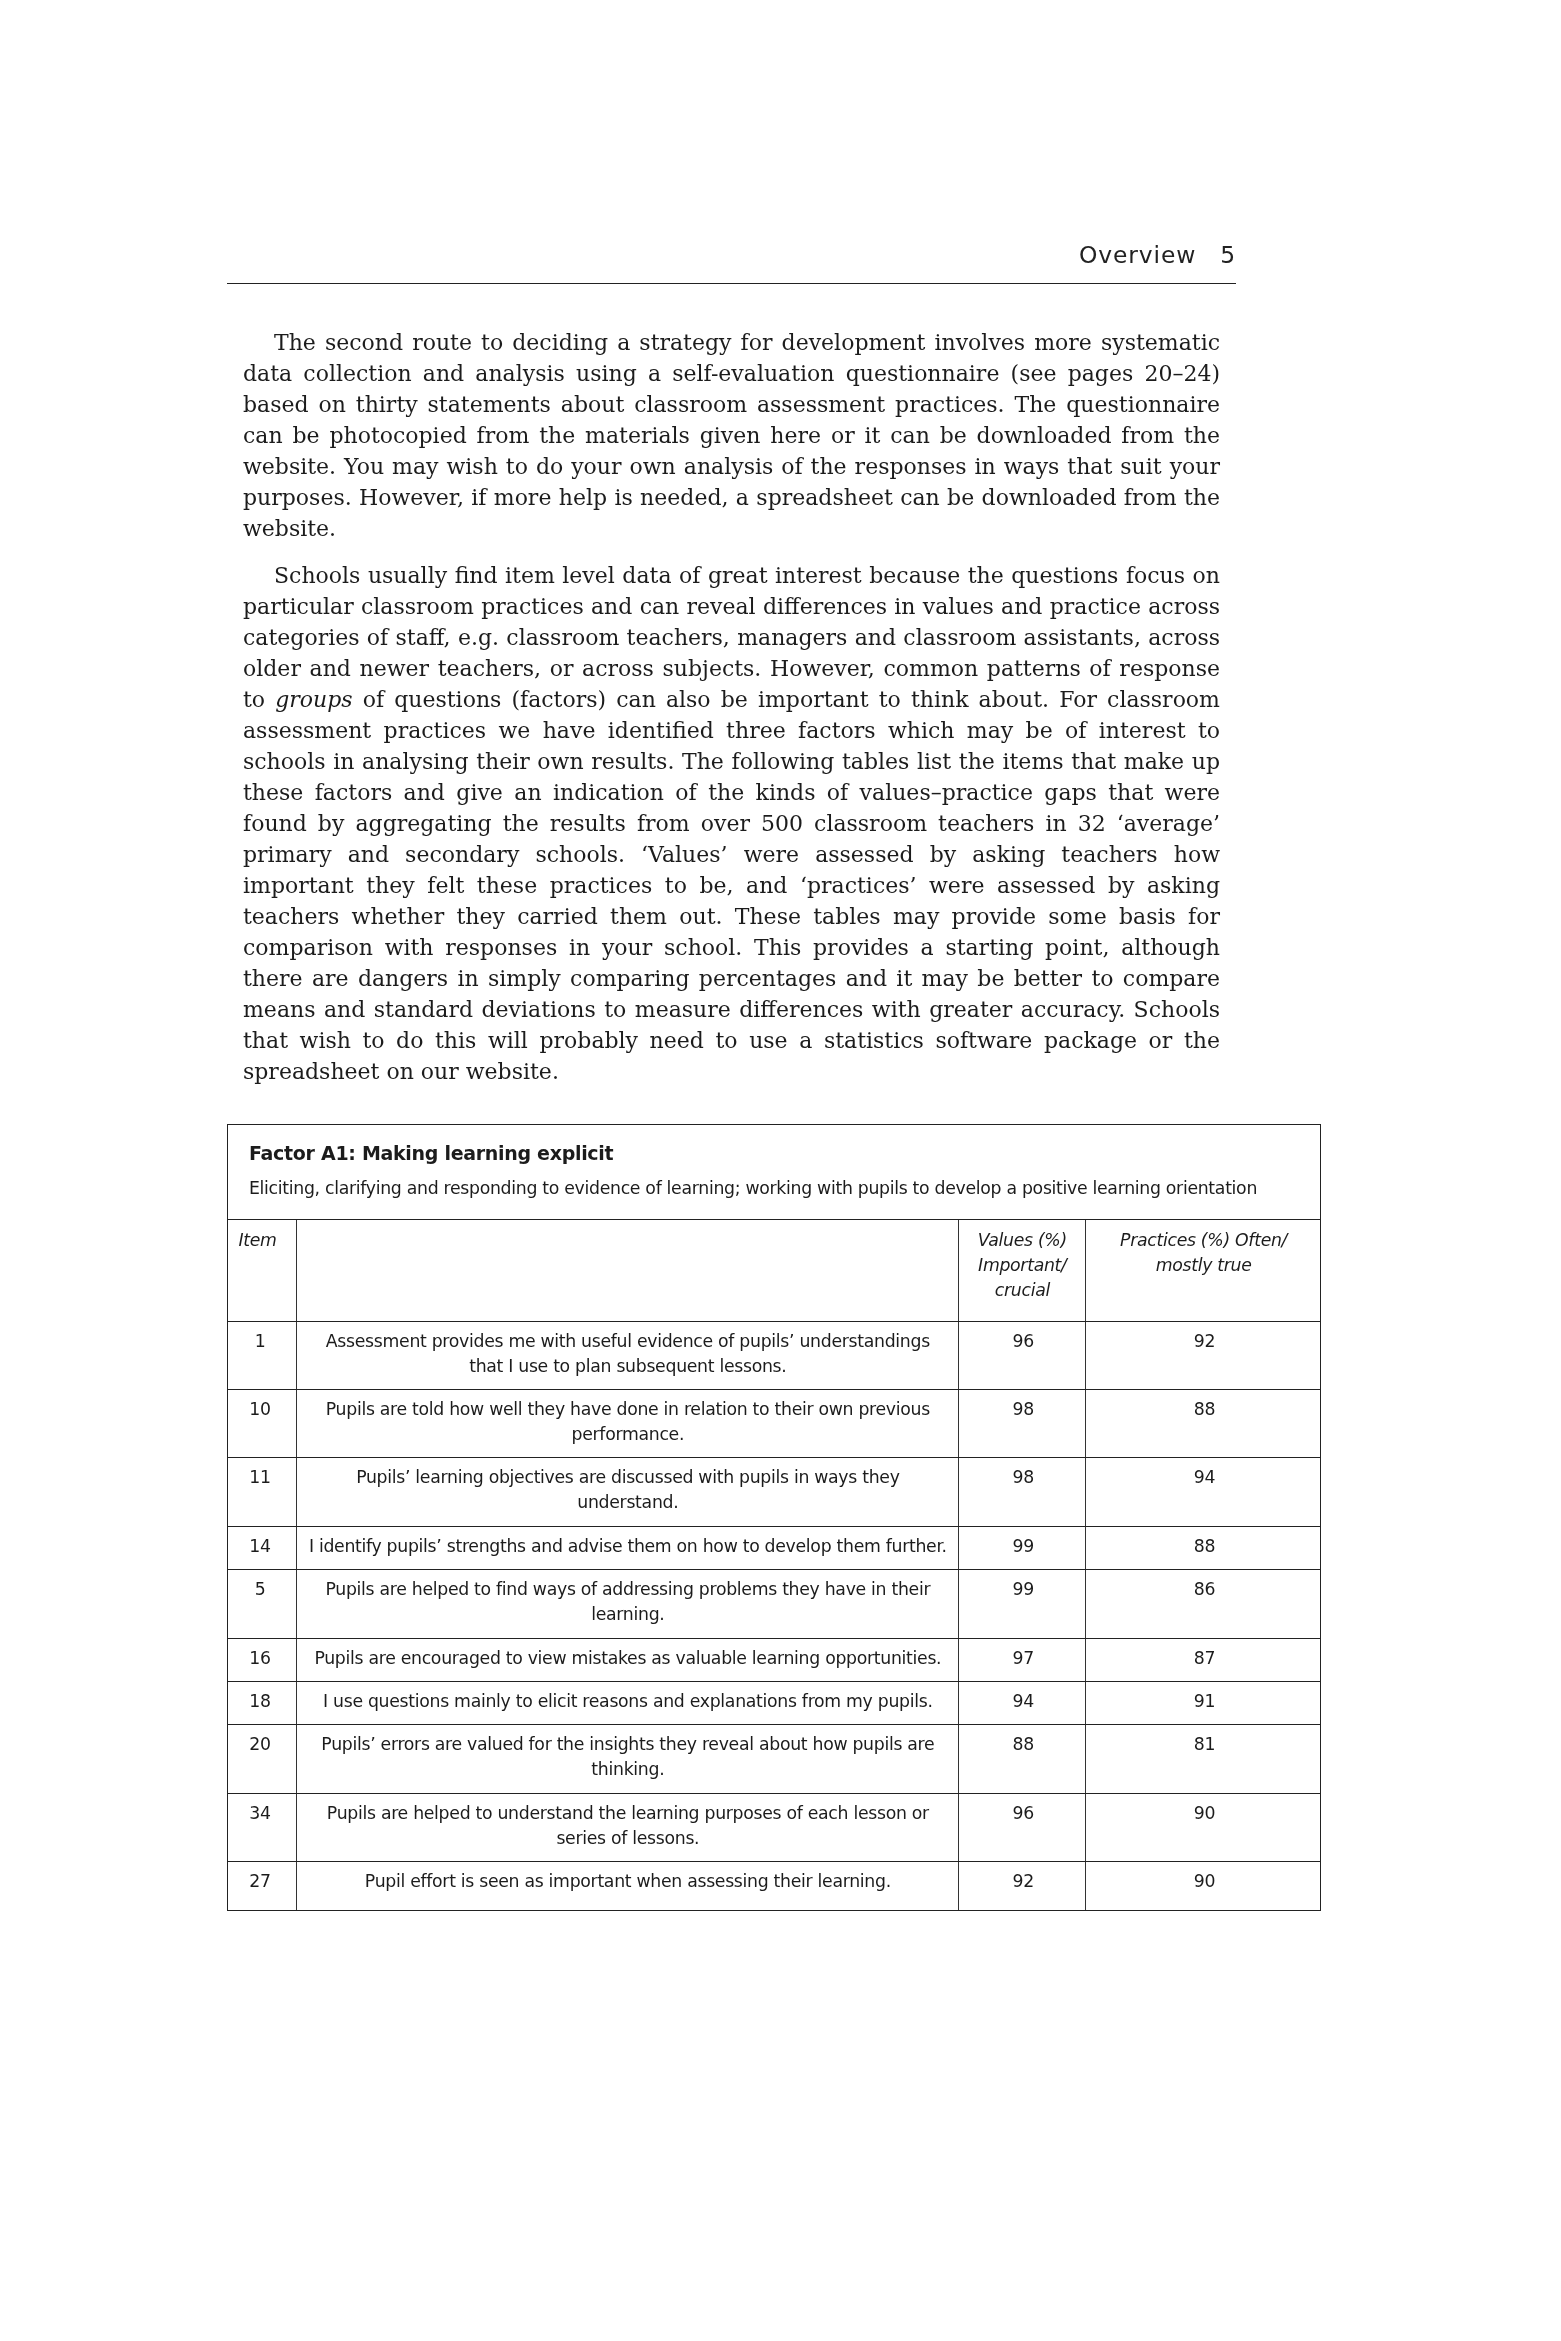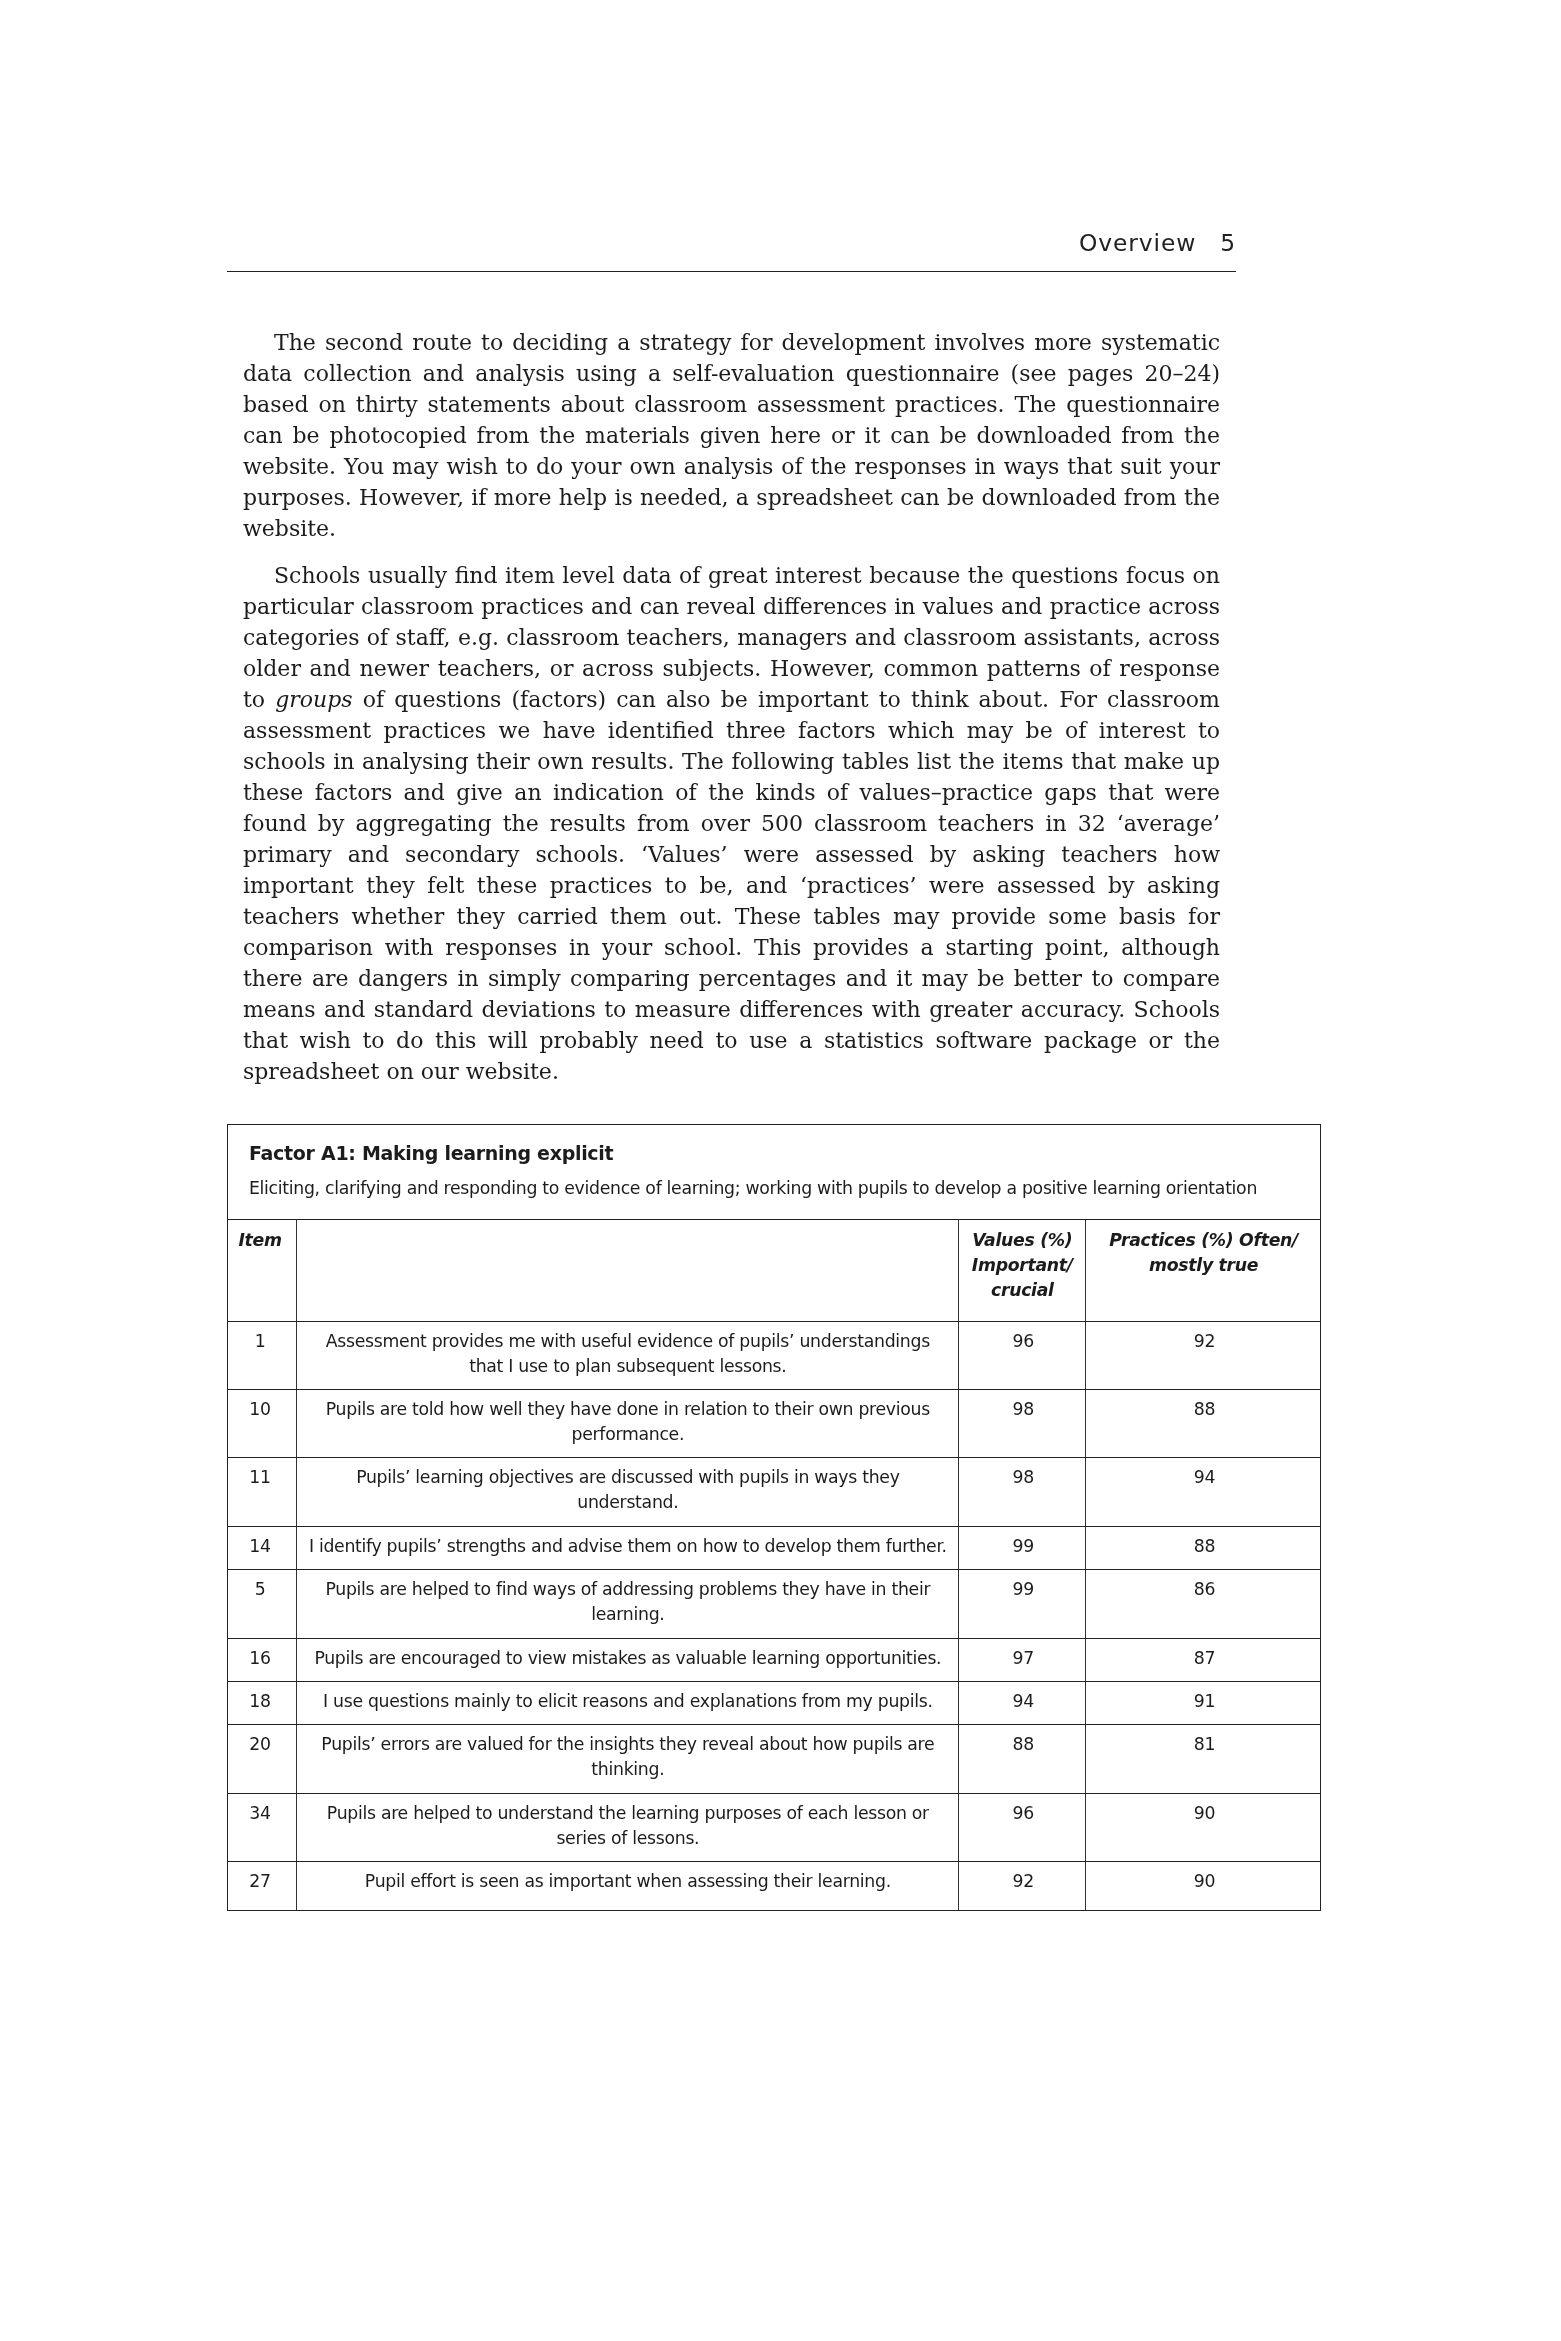--- a/index.html
+++ b/index.html
@@ -1,30 +1,30 @@
 <!DOCTYPE html>
 <html style="font-size:14px"><head>
 <meta charset="utf-8">
 <style>
   html, body { margin:0; padding:0; background:#ffffff; }
   body { width:1561px; height:2342px; position:relative; overflow:hidden; color:#1a1a1a; }
-  .page-header { position:absolute; left:227px; top:229px; width:1009px; height:42px; border-bottom:1.7px solid #222; }
+  .page-header { position:absolute; left:227px; top:241px; width:1009px; height:42px; border-bottom:1.7px solid #222; }
   .running-head { position:absolute; right:0; top:0; font-family:"DejaVu Sans", sans-serif; font-size:23.4px; letter-spacing:0.9px; color:#222; }
   .running-head .pg { margin-left:24px; }
   .body-text { position:absolute; left:227px; top:311px; width:1009px; font-family:"DejaVu Serif", serif; font-size:22px; line-height:31px; color:#1c1c1c; text-align:justify; }
   .body-text p { margin:16px; text-indent:31px; }
   .body-text em { font-style:italic; }
   .factor-table { position:absolute; left:227px; top:1124px; width:1094px; border:1.7px solid #222; box-sizing:border-box; font-family:"DejaVu Sans", sans-serif; color:#1c1c1c; }
   .factor-head { padding:17.3px 21px 17.3px 21px; border-bottom:1.7px solid #222; }
   .factor-title { font-weight:bold; font-size:19px; margin-bottom:12px; letter-spacing:-0.3px; }
   .factor-desc { font-size:17.3px; line-height:25px; letter-spacing:-0.3px; }
   table { border-collapse:collapse; width:100%; table-layout:fixed; font-size:17.3px; letter-spacing:-0.3px; }
   col.c1 { width:68px; } col.c2 { width:662px; } col.c3 { width:127px; } col.c4 { width:auto; }
   th, td { vertical-align:top; text-align:left; padding:7px 8.7px 5.2px 10.4px; line-height:25px; }
-  th { font-weight:bold; font-style:italic; padding-top:8.7px; padding-bottom:17.3px; border-bottom:1.7px solid #222; }
+  th { font-weight:normal; font-style:italic; padding-top:8.7px; padding-bottom:17.3px; border-bottom:1.7px solid #222; }
   td { border-bottom:1.7px solid #222; padding-bottom:10.4px; }
   tr:last-child td { border-bottom:none; padding-bottom:15.6px; }
   th + th, td + td { border-left:1.3px solid #333;text-align:center; }
   td.num-col { text-align:center; padding-left:5.2px; padding-right:8.7px; }
   td.val { padding-left:12px;margin-top:14px; }
 </style>
 </head>
 <body>
 
 <div class="page-header">

